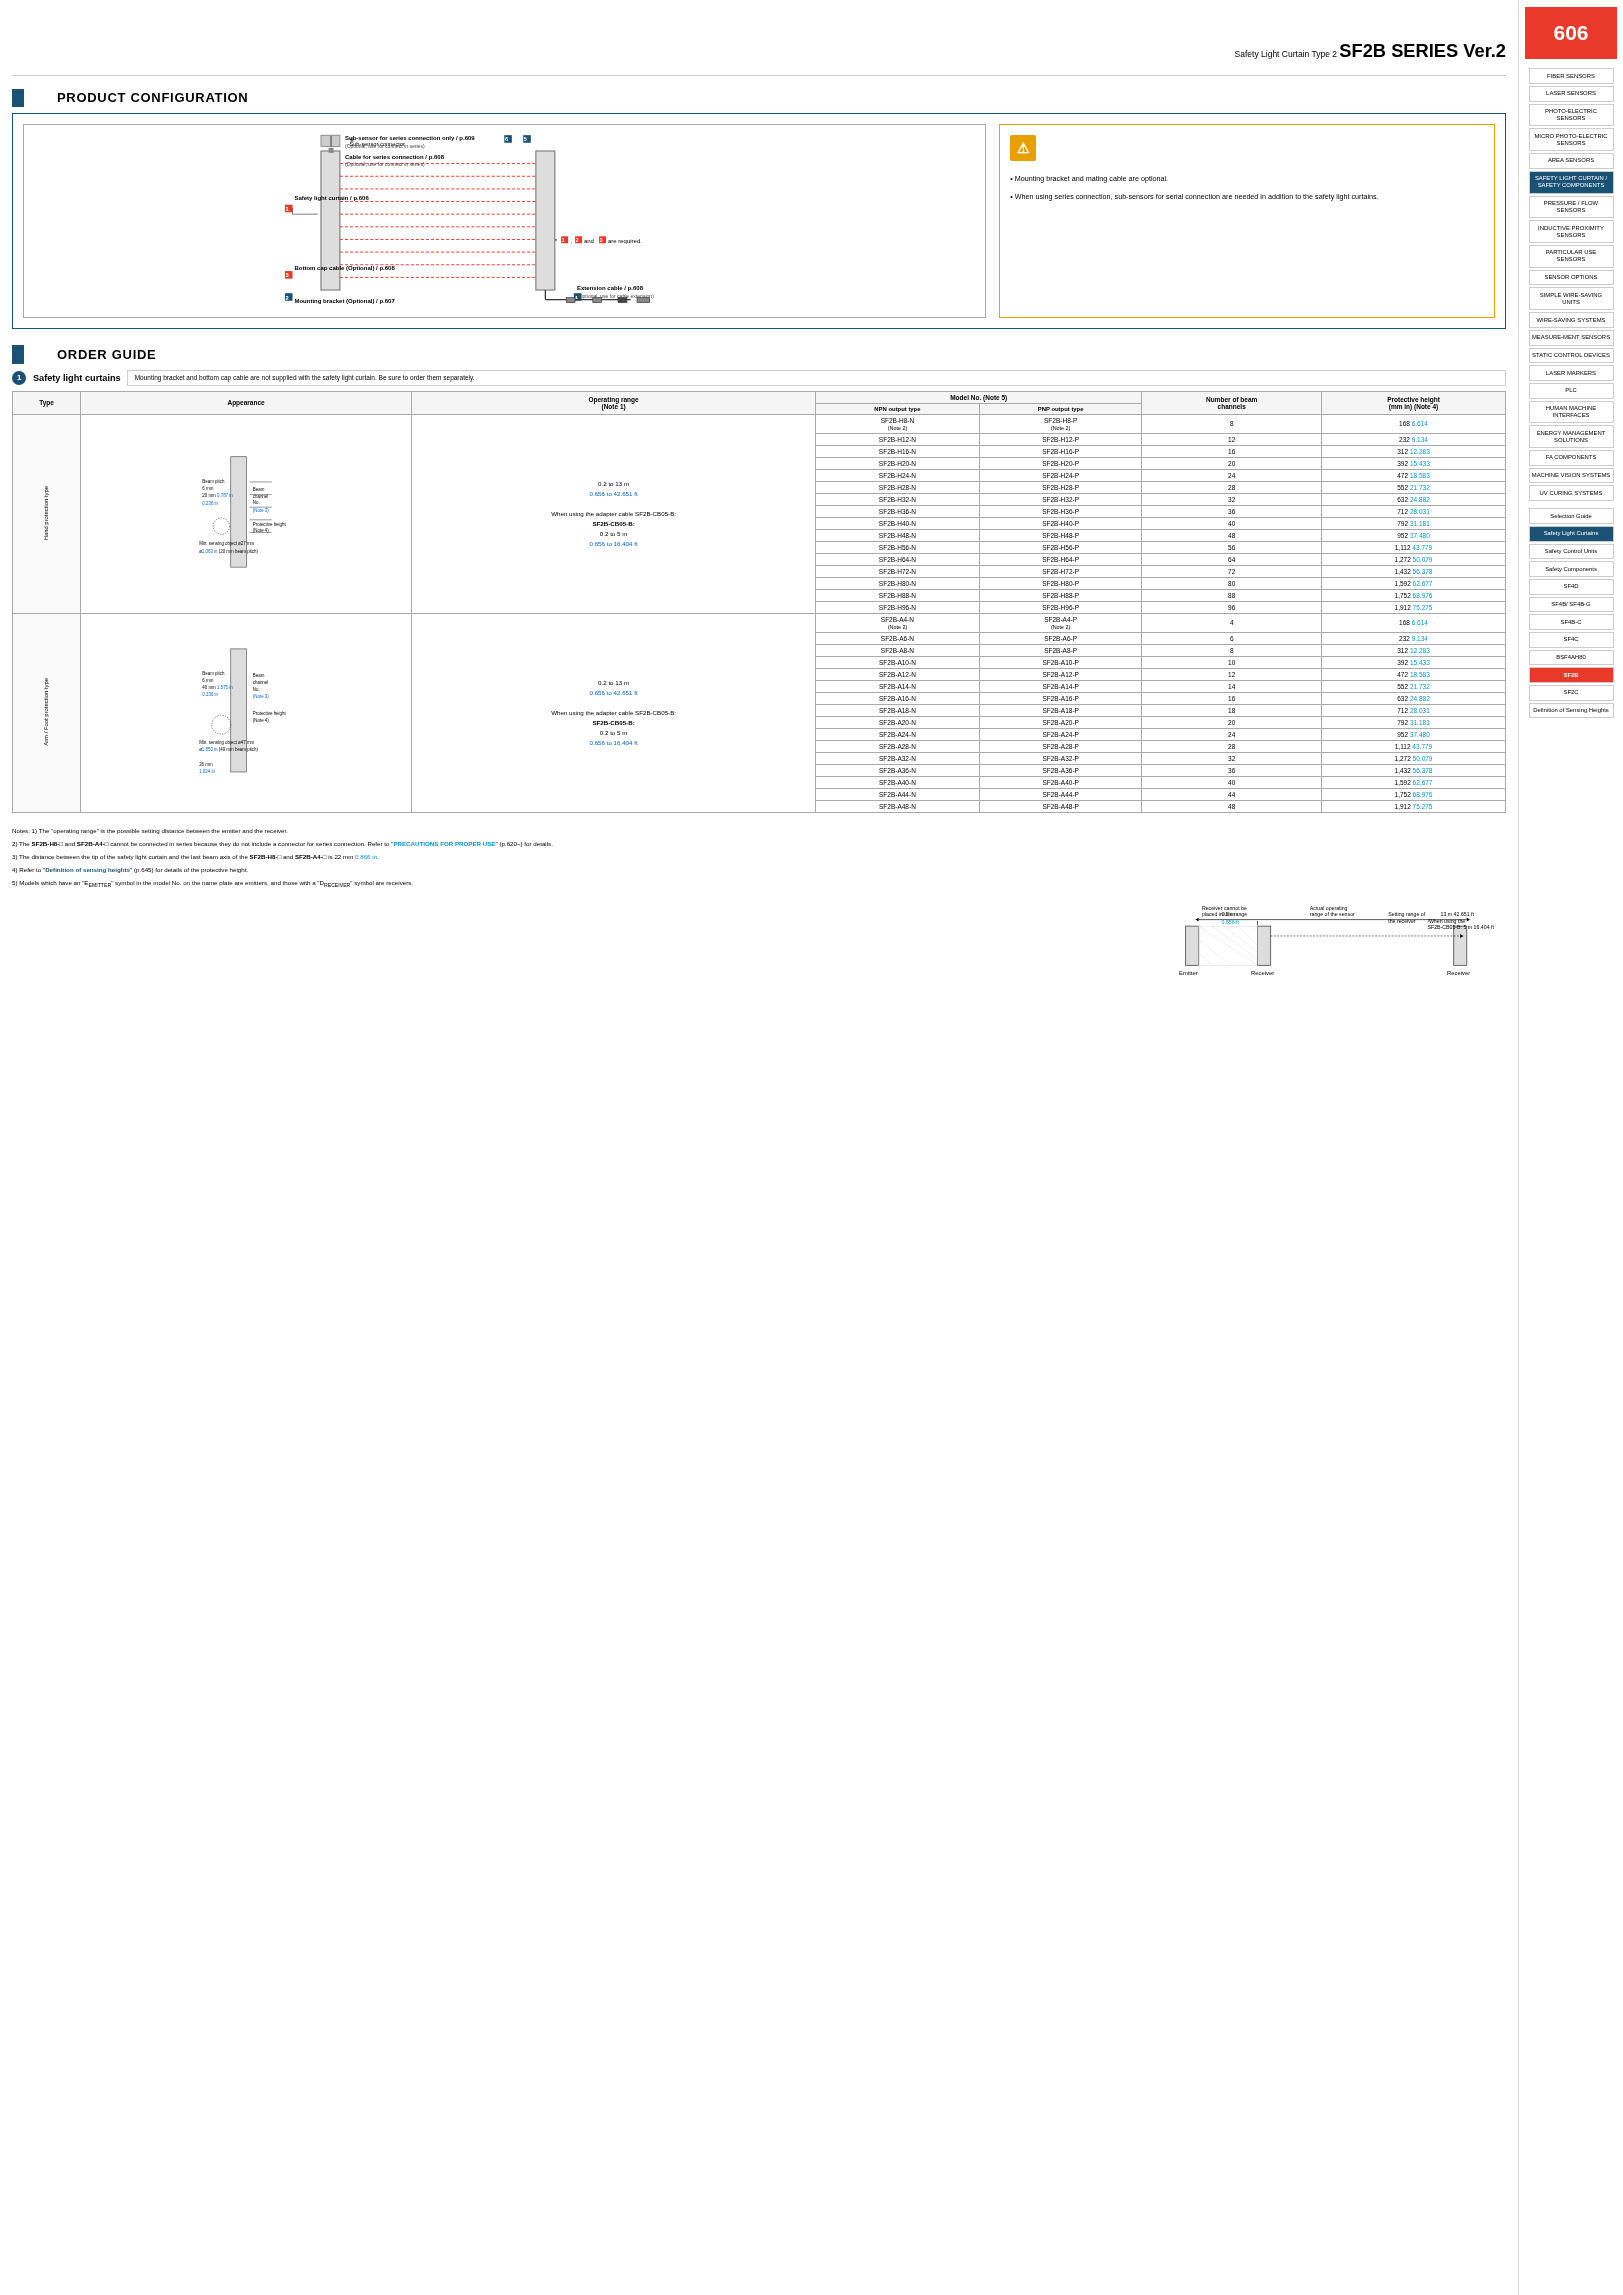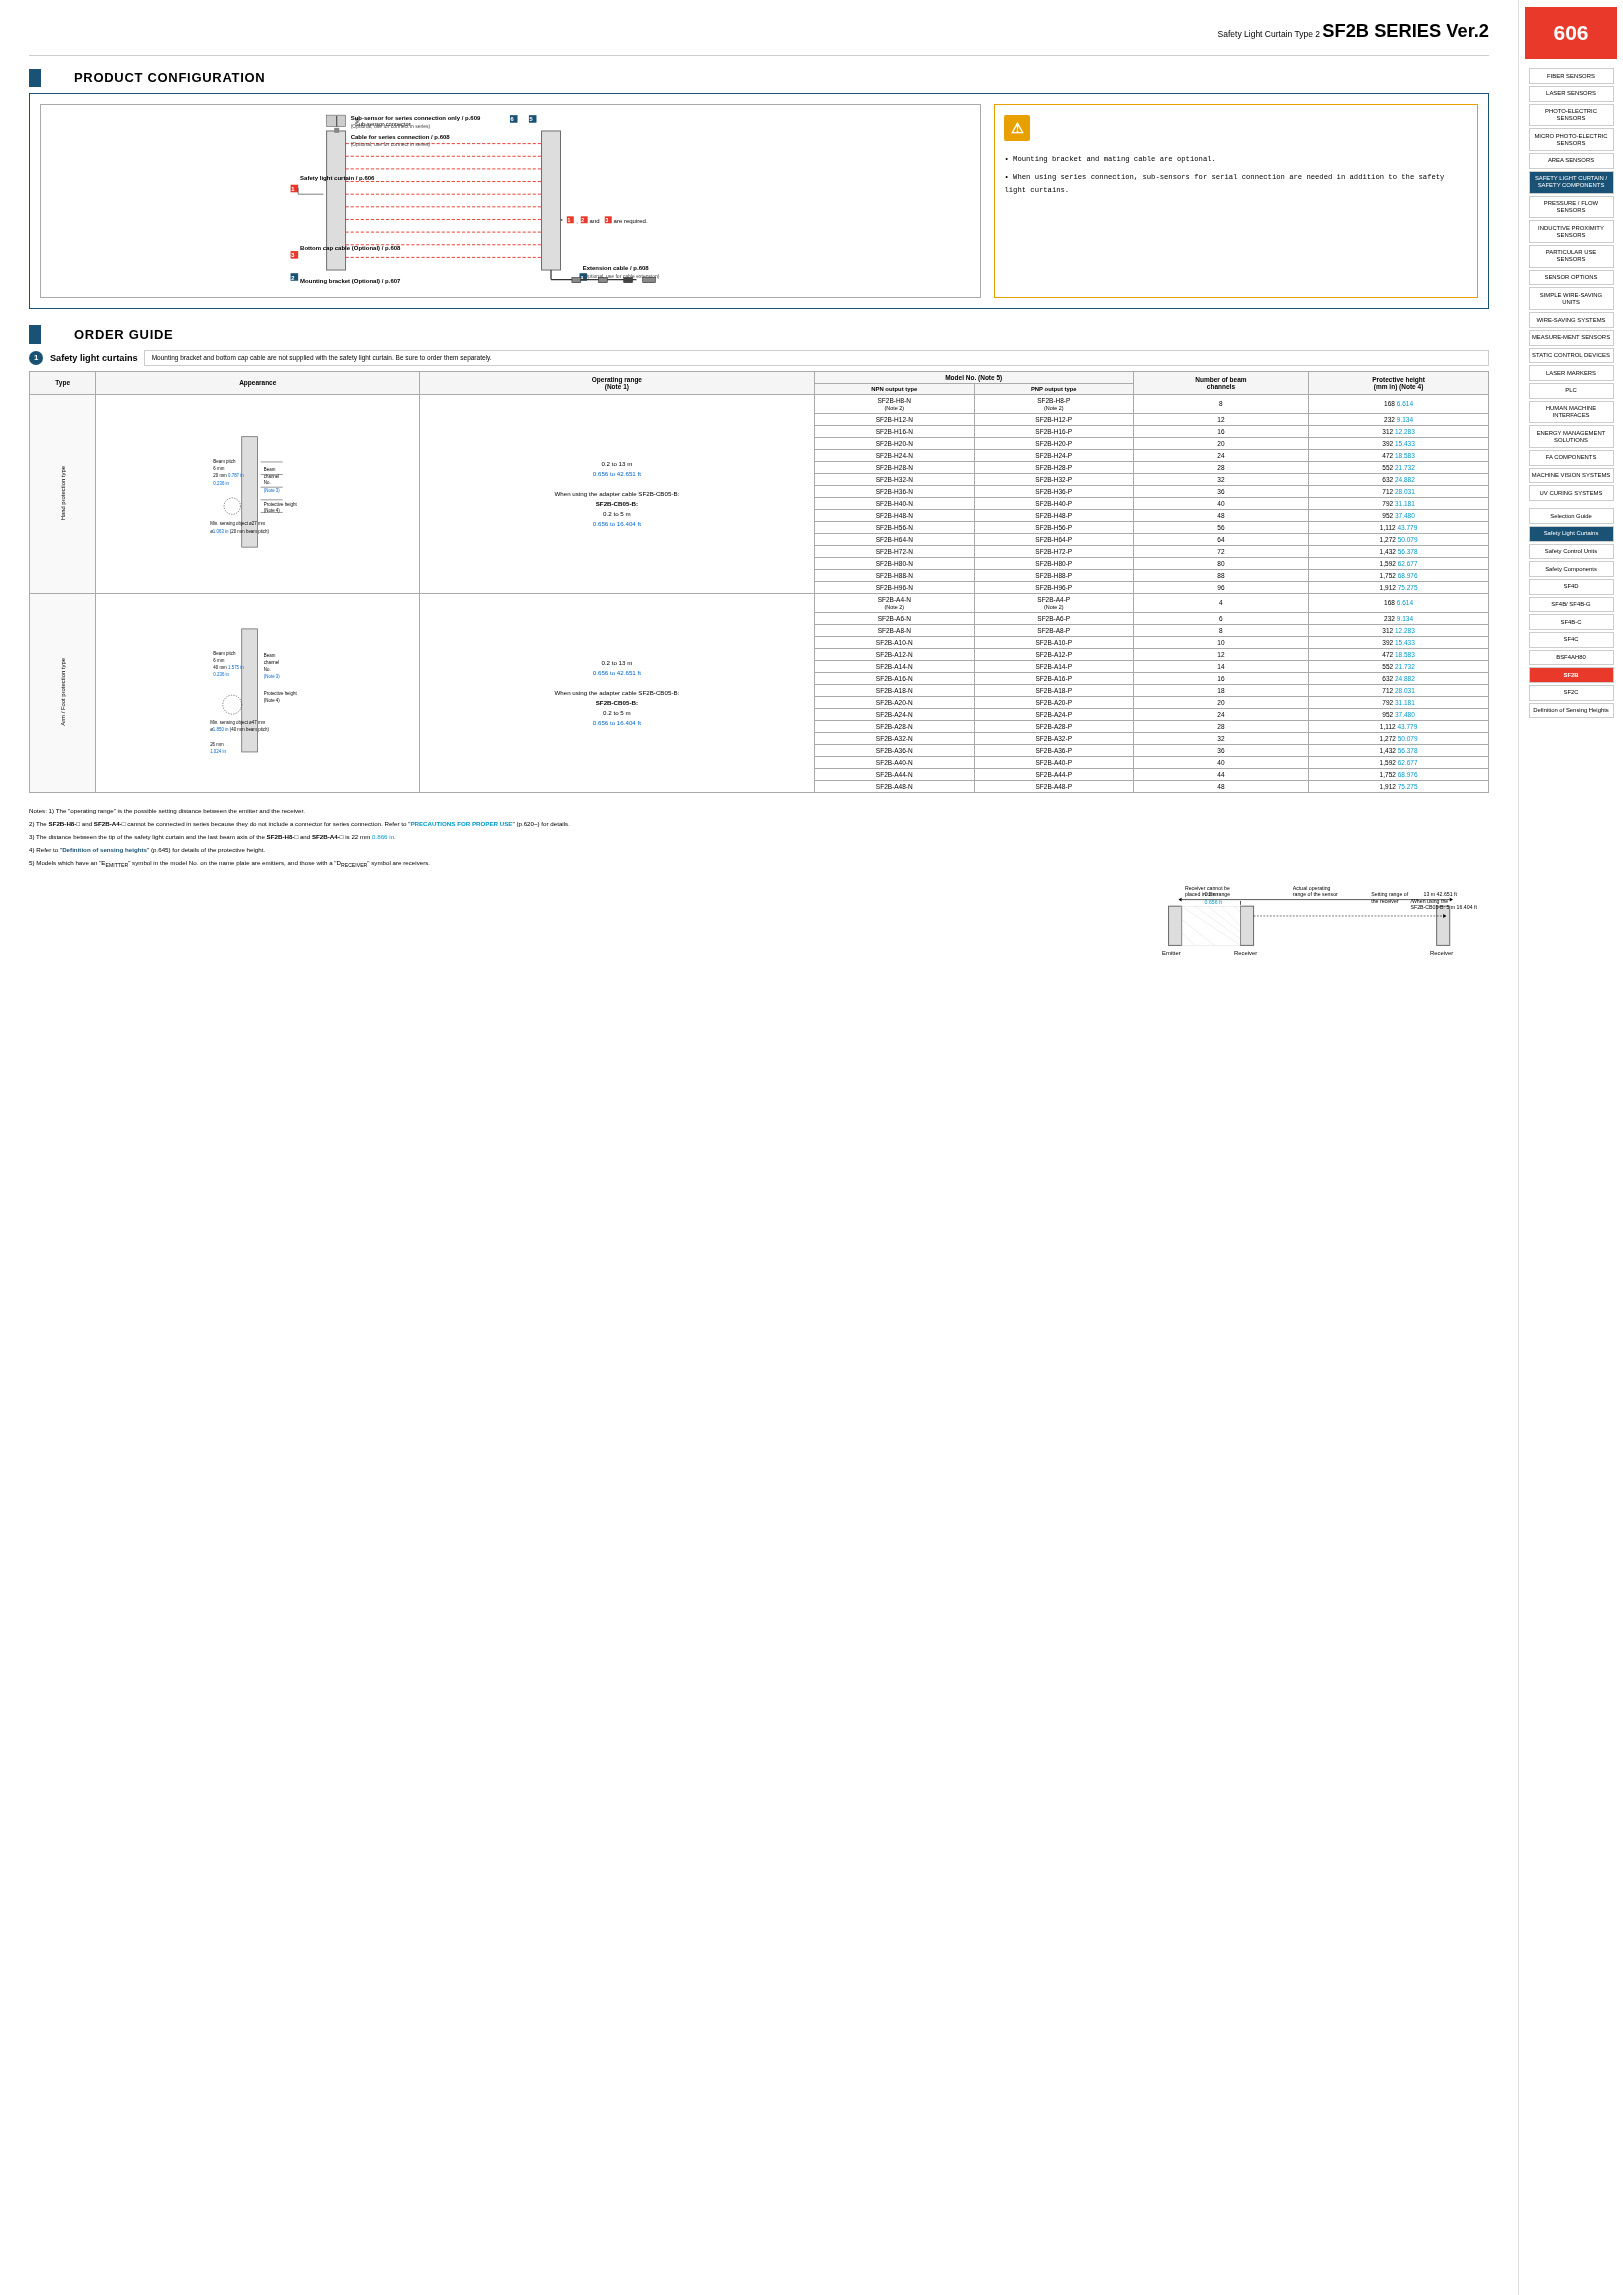--- a/index.html
+++ b/index.html
@@ -7,37 +7,37 @@
     
     .page-container { display: flex; width: 1623px; min-height: 2295px; }
     
     
     .right-sidebar { width: 105px; background: #fff; border-left: 0.7px solid #ddd; display: flex; flex-direction: column; align-items: center; padding-top: 6.5px; }
     .sidebar-page-num { background: #e8392a; color: #fff; font-size: 21px; font-weight: bold; width: 92px; height: 52px; display: flex; align-items: center; justify-content: center; margin-bottom: 9.8px; }
     .sidebar-item { width: 85px; text-align: center; font-size: 5.9px; padding: 3.3px 2px; border: 0.7px solid #ccc; margin-bottom: 2px; cursor: pointer; line-height: 1.2; }
     .sidebar-item.active { background: #1a5276; color: #fff; }
     
     
-    .main-content { flex: 1; padding: 13px 29px; }
+    .main-content { flex: 1; padding: 13px 12px; margin-top: 20px; }
     
     
     .header { text-align: right; padding: 6.5px 0 13px; border-bottom: 0.7px solid #ccc; margin-bottom: 13px; font-size: 8.5px; }
     .header .series-title { font-size: 18.3px; font-weight: bold; }
     
     
     .section-header { display: flex; align-items: center; margin: 9.8px 0 6.5px; gap: 28px; }
     .section-header .blue-bar { width: 11.8px; height: 18.3px; background: #1a5276; margin-right: 5.2px; }
     .section-header h2 { font-size: 13px; font-weight: bold; letter-spacing: 0.7px; }
     
     
     .product-config-box { border: 1.3px solid #1a5276; padding: 9.8px; margin-bottom: 16.4px; background: #fff; }
     .product-config-inner { display: flex; gap: 13px; }
     .config-diagram { flex: 2; position: relative; min-height: 183px; border: 0.7px solid #aaa; padding: 6.5px; }
     .config-notes { flex: 1; border: 1.3px solid #e8a000; padding: 9.8px; font-size: 7.2px; line-height: 1.8; }
-    .config-notes p { margin-bottom: 5.2px; font-family: Liberation Mono, monospace; }
+    .config-notes p { margin-bottom: 5.2px; }
     .warning-icon { display: inline-block; width: 26px; height: 26px; background: #e8a000; color: #fff; font-size: 14.4px; font-weight: bold; text-align: center; line-height: 26px; margin-bottom: 5.2px; border-radius: 2px; }
     
     
     .diagram-svg { width: 100%; height: 177px; }
     
     
     .order-guide { margin-bottom: 13px; }
     
     
     .safety-curtains-header { display: flex; align-items: center; gap: 6.5px; margin-bottom: 5.2px; }

